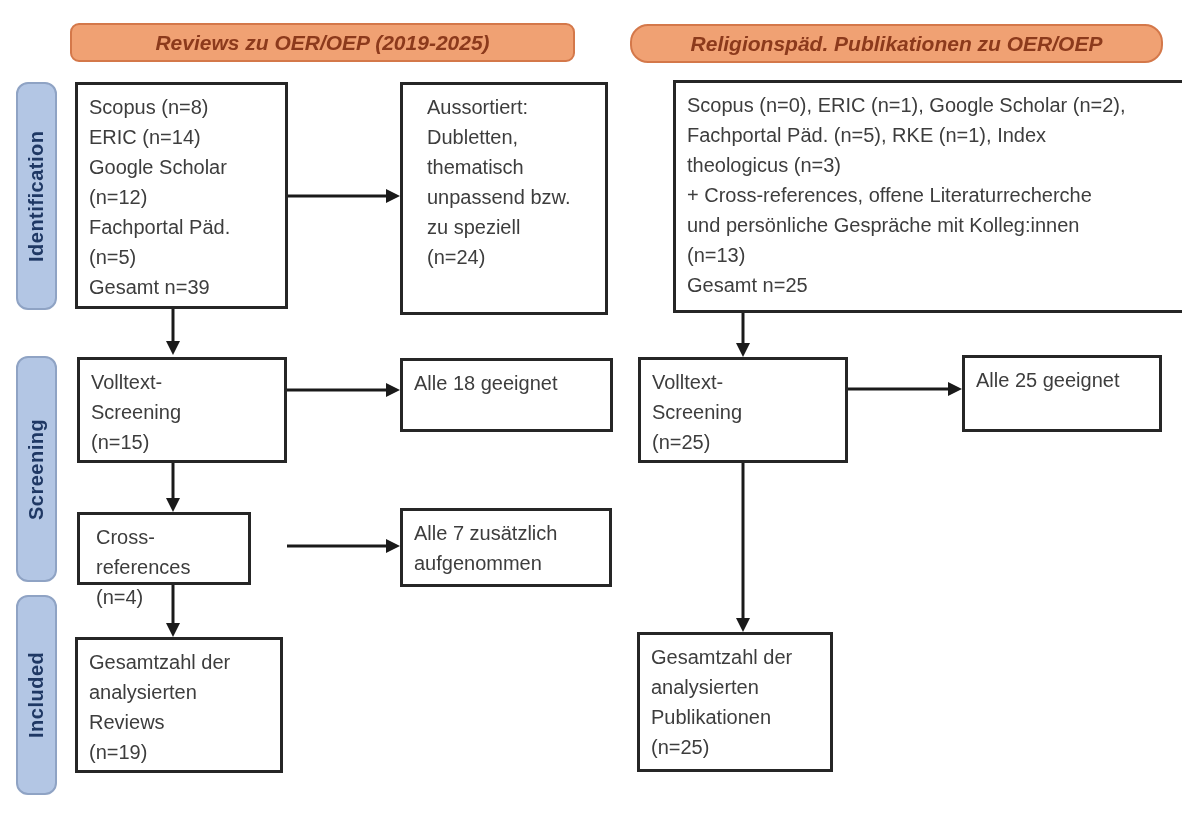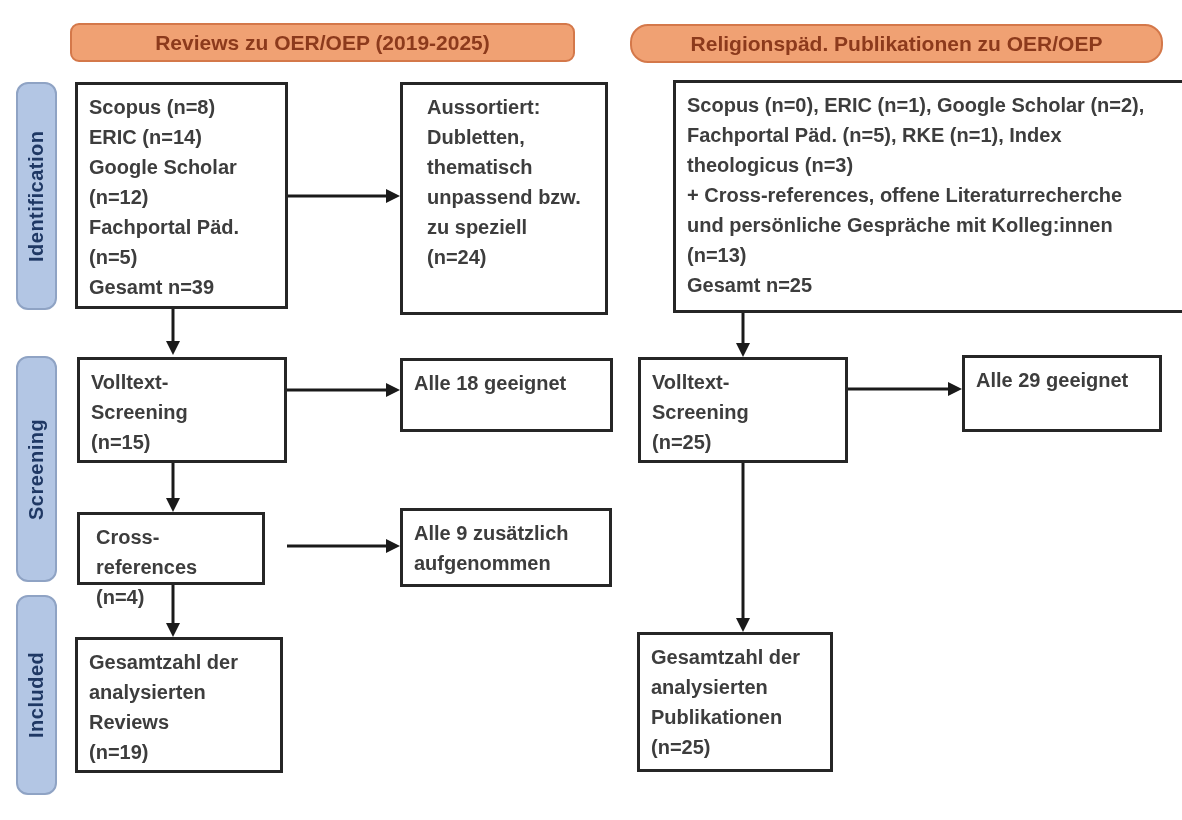--- a/index.html
+++ b/index.html
@@ -10,45 +10,45 @@
   html,body{margin:0;padding:0;background:#ffffff;}
   body{font-family:"Liberation Sans", sans-serif;}
   .canvas{position:relative;width:1182px;height:820px;background:#ffffff;overflow:hidden;}
   .arrows{position:absolute;left:0;top:0;width:1182px;height:820px;}
   .arrow-line{stroke:var(--arrow);stroke-width:3;}
   .arrow-head{fill:var(--arrow);stroke:none;}
   .hdr{
     position:absolute;box-sizing:border-box;border-radius:9px;
     background:var(--header-fill);border:2px solid var(--header-border);
     color:var(--header-text);font-weight:bold;font-size:21px;
-    display:flex;align-items:center;justify-content:center;text-align:center;
+    display:flex;align-items:center;justify-content:center;text-align:center;font-style:italic;
   }
   #hdr-left{left:70px;top:23px;width:505px;height:39px;}
   #hdr-right{left:630px;top:24px;width:533px;height:39px;border-radius:18px;}
   .stage{
     position:absolute;left:16px;width:41px;box-sizing:border-box;
     background:var(--stage-fill);border:2px solid var(--stage-border);border-radius:12px;
     color:var(--stage-text);font-weight:bold;font-size:20px;letter-spacing:.5px;
     display:flex;align-items:center;justify-content:center;
     writing-mode:vertical-rl;transform:rotate(180deg);
   }
   #stage-identification{top:82px;height:228px;}
   #stage-screening{top:356px;height:226px;}
   #stage-included{top:595px;height:200px;}
   .box{
     position:absolute;box-sizing:border-box;background:#ffffff;
     border:3px solid var(--box-border);color:var(--box-text);
-    font-size:20px;font-weight:700;line-height:30px;
+    font-size:20px;font-weight:400;line-height:30px;
     padding:7px 11px;white-space:pre-line;
   }
   #box-l1{left:75px;top:82px;width:213px;height:227px;}
   #box-l2{left:400px;top:82px;width:208px;height:233px;padding-left:24px;}
   #box-l3{left:77px;top:357px;width:210px;height:106px;}
   #box-l4{left:400px;top:358px;width:213px;height:74px;}
-  #box-l5{left:77px;top:512px;width:188px;height:73px;padding-left:16px;}
+  #box-l5{left:77px;top:512px;width:174px;height:73px;padding-left:16px;}
   #box-l6{left:400px;top:508px;width:212px;height:79px;}
   #box-l7{left:75px;top:637px;width:208px;height:136px;}
   #box-r1{left:673px;top:80px;width:528px;height:233px;}
   #box-r2{left:638px;top:357px;width:210px;height:106px;}
   #box-r3{left:962px;top:355px;width:200px;height:77px;}
   #box-r4{left:637px;top:632px;width:196px;height:140px;}
 </style>
 </head>
 <body>
 
@@ -112,36 +112,36 @@
 thematisch
 unpassend bzw.
 zu speziell
 (n=24)</div>
   <div class="box" id="box-l3">Volltext-
 Screening
 (n=15)</div>
   <div class="box" id="box-l4">Alle 18 geeignet</div>
   <div class="box" id="box-l5">Cross-references
 (n=4)</div>
-  <div class="box" id="box-l6">Alle 9 zusätzlich
+  <div class="box" id="box-l6">Alle 7 zusätzlich
 aufgenommen</div>
   <div class="box" id="box-l7">Gesamtzahl der
 analysierten
 Reviews
 (n=19)</div>
 
   <div class="box" id="box-r1">Scopus (n=0), ERIC (n=1), Google Scholar (n=2),
 Fachportal Päd. (n=5), RKE (n=1), Index
 theologicus (n=3)
 + Cross-references, offene Literaturrecherche
 und persönliche Gespräche mit Kolleg:innen
 (n=13)
 Gesamt n=25</div>
   <div class="box" id="box-r2">Volltext-
 Screening
 (n=25)</div>
-  <div class="box" id="box-r3">Alle 29 geeignet</div>
+  <div class="box" id="box-r3">Alle 25 geeignet</div>
   <div class="box" id="box-r4">Gesamtzahl der
 analysierten
 Publikationen
 (n=25)</div>
 
 </div>
 
 </body></html>

